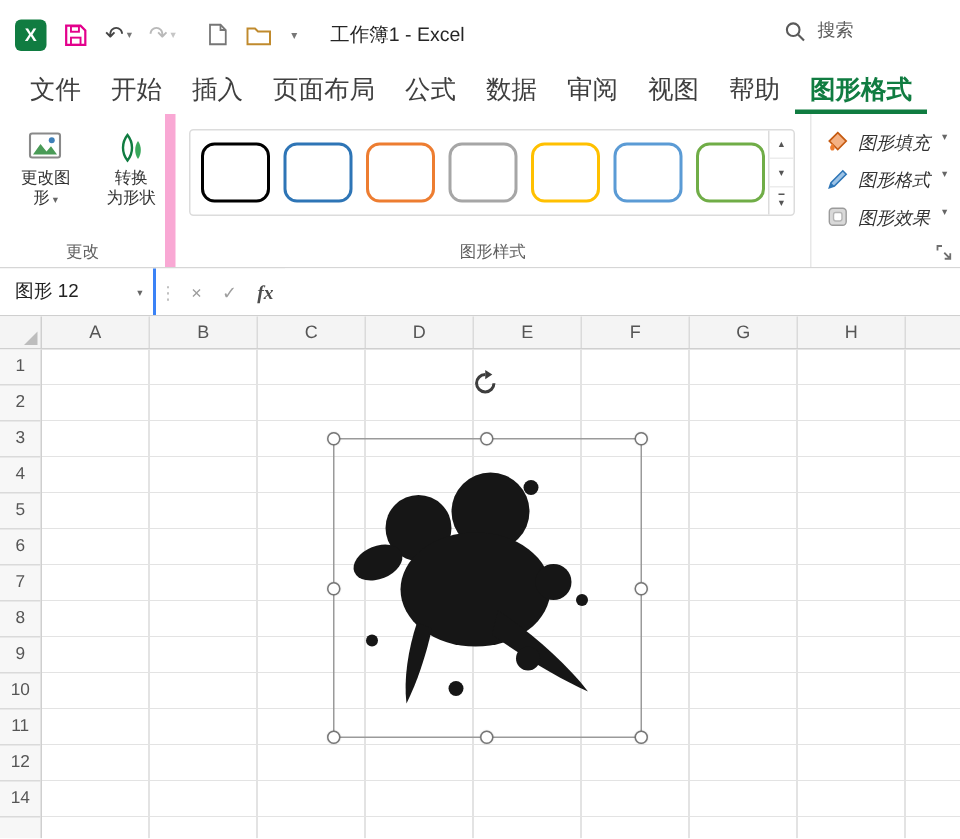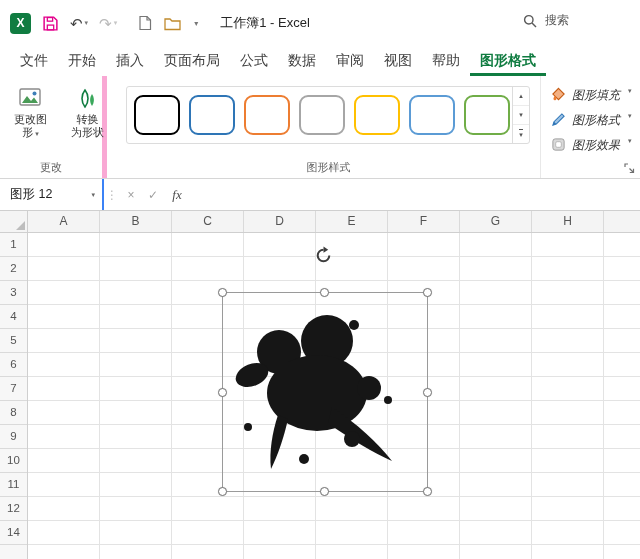--- a/index.html
+++ b/index.html
@@ -13,27 +13,27 @@
   .qa-icon { margin-left:11px; display:flex; align-items:center; }
   .qa-glyph { font-size:15px; color:#444; line-height:1; }
   .qa-glyph.disabled { color:#b9b9b9; }
   .qa-chev { font-size:7px; color:#777; margin-left:2px; }
   .qa-chev.disabled { color:#c6c6c6; }
   .doc-title { margin-left:22px; font-size:13px; color:#252525; white-space:nowrap; }
   .search { position:absolute; left:523px; top:12px; display:flex; align-items:center; gap:8px; font-size:12px; color:#5a5a5a; }
 
   
   .tabs { position:absolute; top:46px; left:10px; right:0; height:30px; display:flex; }
-  .tab { padding:0 10px; line-height:28px; font-size:14px; color:#3f3f3f; white-space:nowrap; cursor:default; }
+  .tab { padding:0 10px; line-height:28px; font-size:17px; color:#3f3f3f; white-space:nowrap; cursor:default; }
   .tab.active { color:#107C41; font-weight:700; border-bottom:3px solid #107C41; }
 
   
   .ribbon { position:absolute; top:76px; left:0; right:0; height:103px; background:#fff; border-bottom:1px solid #D6D6D6; }
   .grp { position:absolute; top:0; bottom:0; }
-  .grp-change { left:0; width:107px; border-right:5px solid #f9a8d4; }
+  .grp-change { left:0; width:117px; border-right:7px solid #f9a8d4; }
   .grp-style { left:117px; width:424px; border-right:1px solid #E8E8E8; }
   .grp-format { left:541px; right:0; }
   .grp-label { position:absolute; bottom:3px; left:0; right:0; text-align:center; font-size:11px; color:#616161; }
   .bigbtn { position:absolute; top:7px; width:55px; display:flex; flex-direction:column; align-items:center; }
   .bigbtn .icon { height:30px; display:flex; align-items:center; justify-content:center; }
   .bl { font-size:11px; line-height:13px; color:#333; text-align:center; white-space:nowrap; }
   .chev { font-size:7px; color:#666; margin-left:2px; }
 
   .gallery { position:absolute; left:9px; top:10px; width:404px; height:58px; border:1px solid #DCDCDC; border-radius:3px; display:flex; background:#fff; }
   .swatches { flex:1; display:flex; align-items:center; gap:9px; padding-left:7px; }
@@ -47,21 +47,21 @@
   .fmt-row { display:flex; align-items:flex-start; height:21px; margin:4px 0 0 10px; gap:6px; font-size:12px; color:#333; white-space:nowrap;font-style:italic; }
   .fmt-row:first-child { margin-top:11px; }
   .launcher { position:absolute; right:5px; bottom:4px; }
 
   
   .formula-bar { position:absolute; top:179px; left:0; right:0; height:32px; background:#fff; border-bottom:1px solid #CFCFCF; display:flex; align-items:stretch; }
   .name-box { width:104px; border-right:2px solid #3b82f6; display:flex; align-items:center; padding-left:10px; font-size:12.5px; color:#222; position:relative; }
   .nb-chev { position:absolute; right:7px; font-size:7px; color:#666; }
   .fb-sep { width:16px; display:flex; align-items:center; justify-content:center; color:#bdbdbd; font-size:12px; }
   .fb-btn { width:22px; display:flex; align-items:center; justify-content:center; font-size:12px; color:#9e9e9e; }
-  .fb-fx { width:26px; display:flex; align-items:center; justify-content:center; font-size:13px; color:#4d4d4d; font-style:italic; font-family:"Liberation Serif","DejaVu Serif",serif; font-weight:400; }
+  .fb-fx { width:26px; display:flex; align-items:center; justify-content:center; font-size:13px; color:#4d4d4d; font-style:italic; font-family:"Liberation Serif","DejaVu Serif",serif; font-weight:700; }
   .fb-input { flex:1; background:#fff; }
 
   
   .grid-area { position:absolute; top:211px; left:0; right:0; bottom:0; background:#fff; }
   .corner { position:absolute; left:0; top:0; width:28px; height:22px; background:#F4F4F4; border-right:1px solid #CFCFCF; border-bottom:1px solid #CFCFCF; }
   .corner::after { content:""; position:absolute; right:2px; bottom:2px; border-style:solid; border-width:0 0 9px 9px; border-color:transparent transparent #BDBDBD transparent; }
   .column-headers { position:absolute; left:28px; top:0; right:0; height:22px; display:flex; background:#F4F4F4; border-bottom:1px solid #CFCFCF; }
   .colh { width:72px; flex:0 0 72px; border-right:1px solid #DADADA; text-align:center; line-height:21px; font-size:12px; color:#555; }
   .row-headers { position:absolute; left:0; top:22px; width:28px; bottom:0; background:#F7F7F7; border-right:1px solid #CFCFCF; }
   .rowh { height:24px; border-bottom:1px solid #DADADA; text-align:center; line-height:23px; font-size:11.5px; color:#555; }

